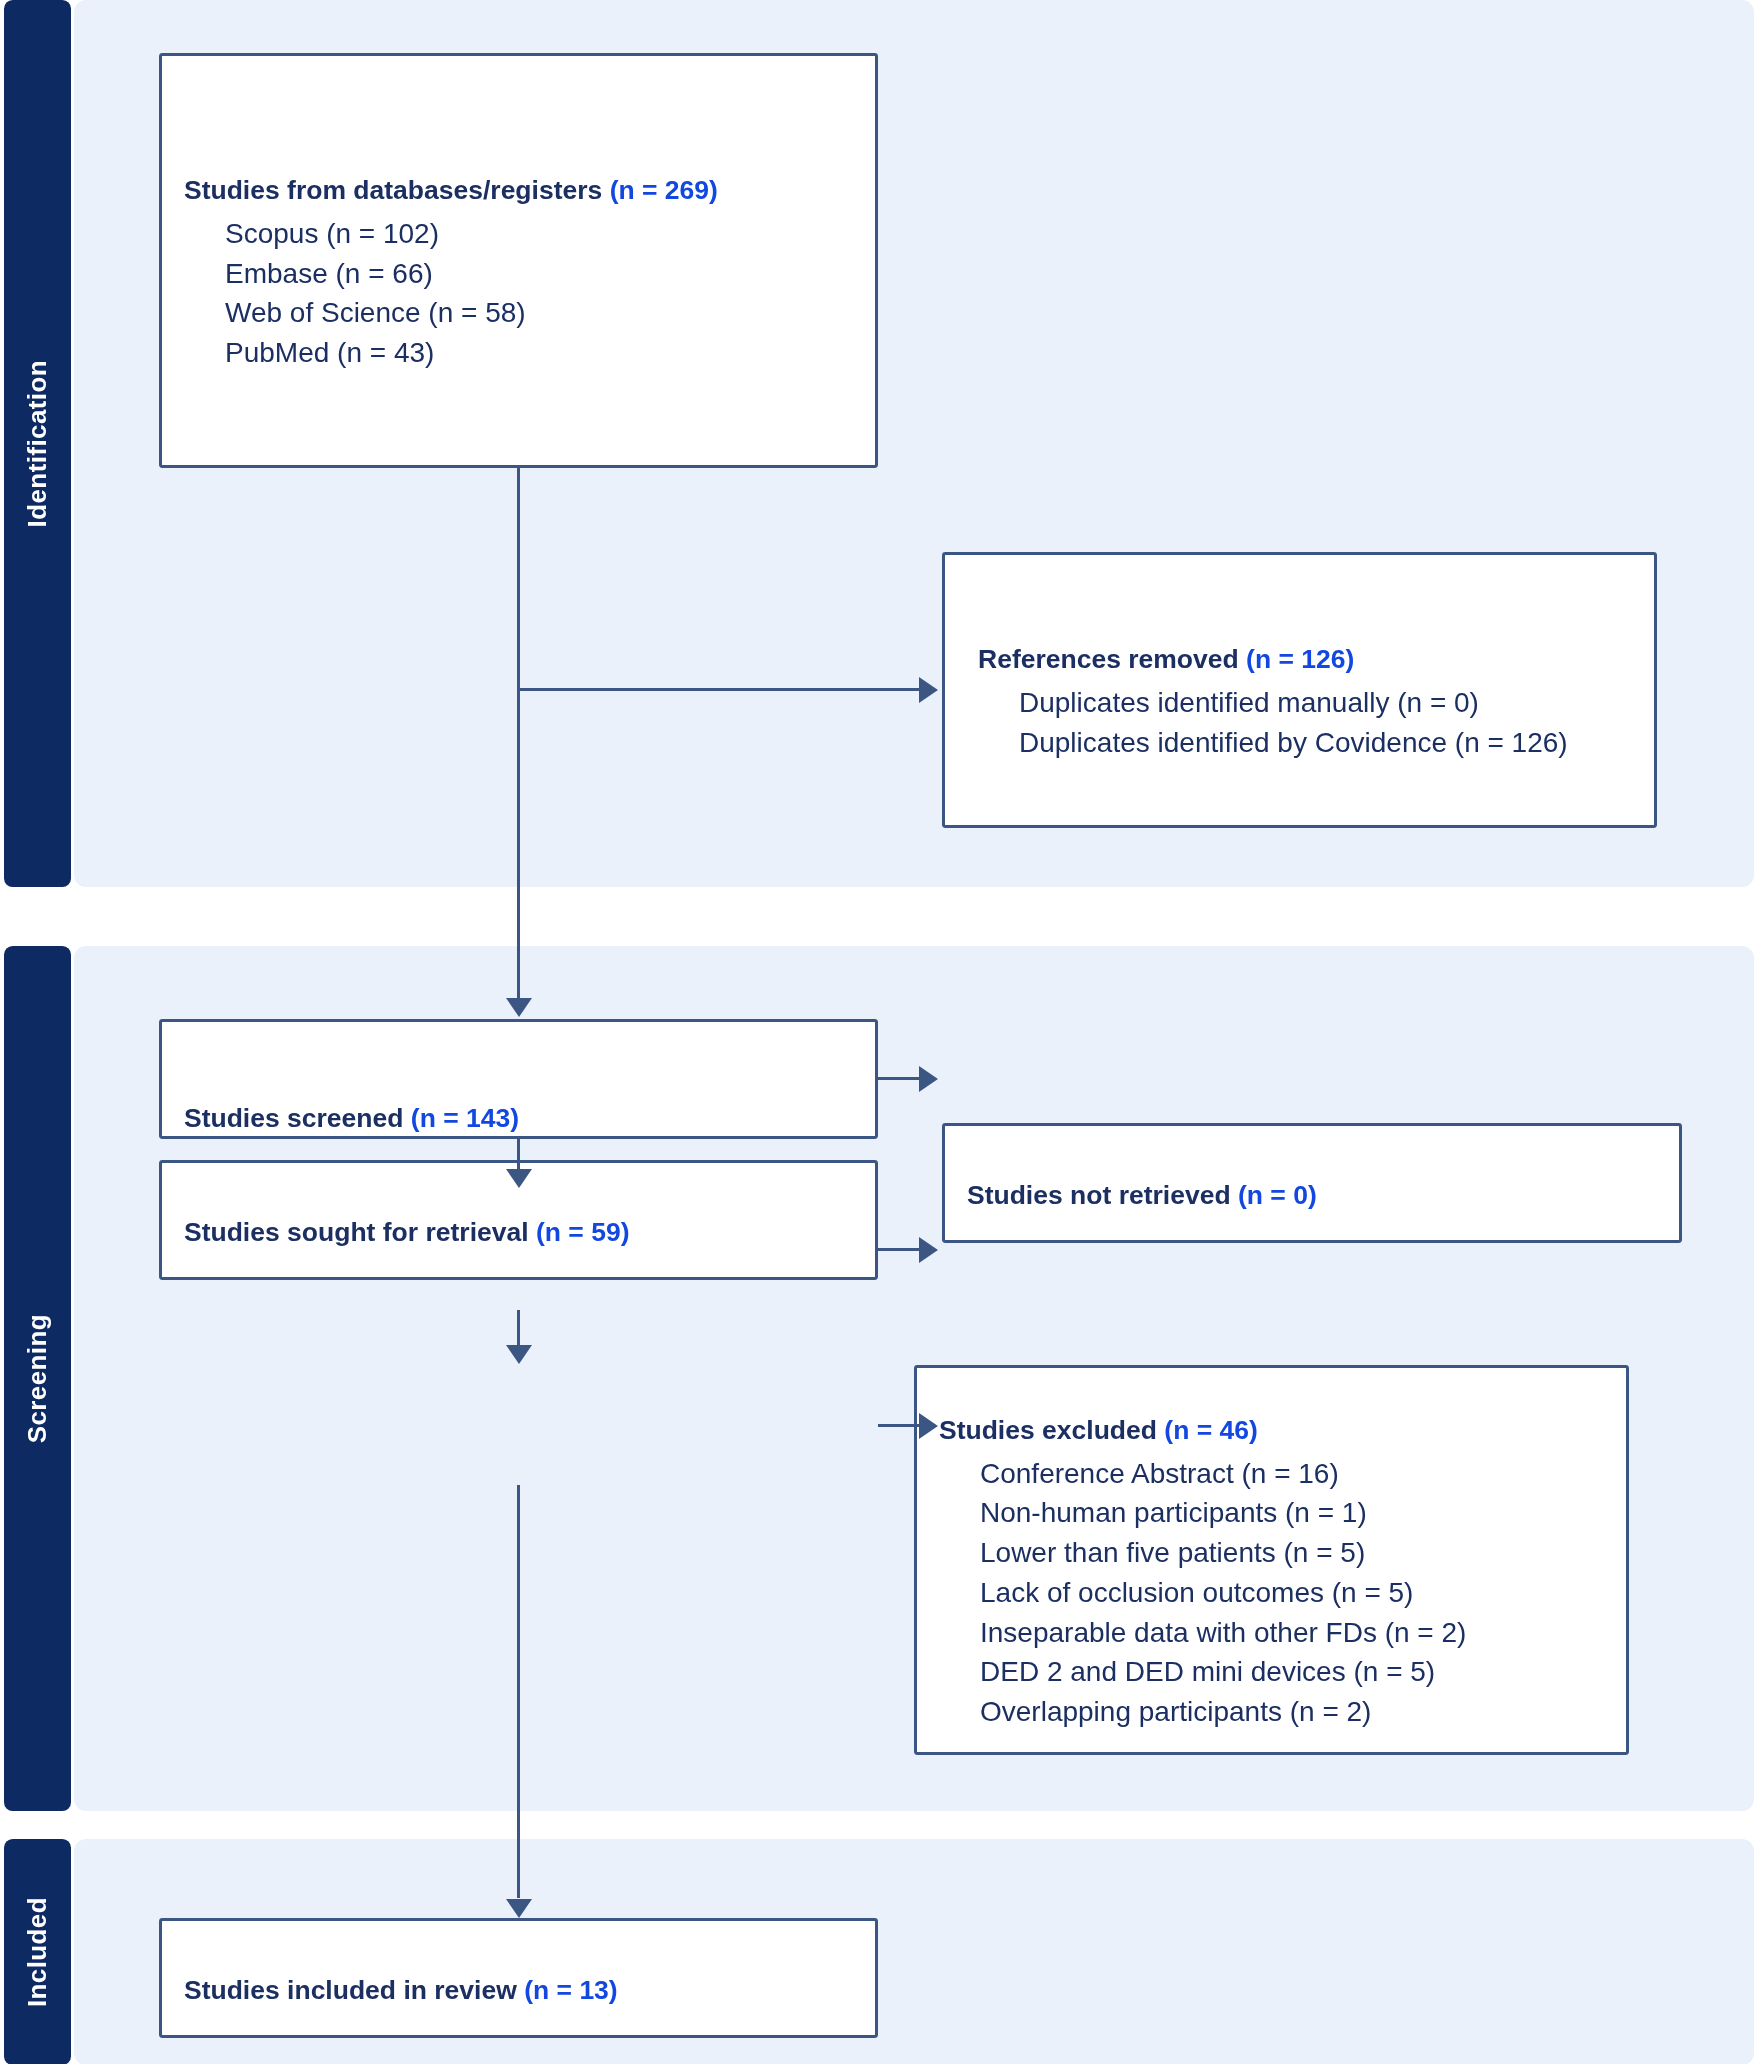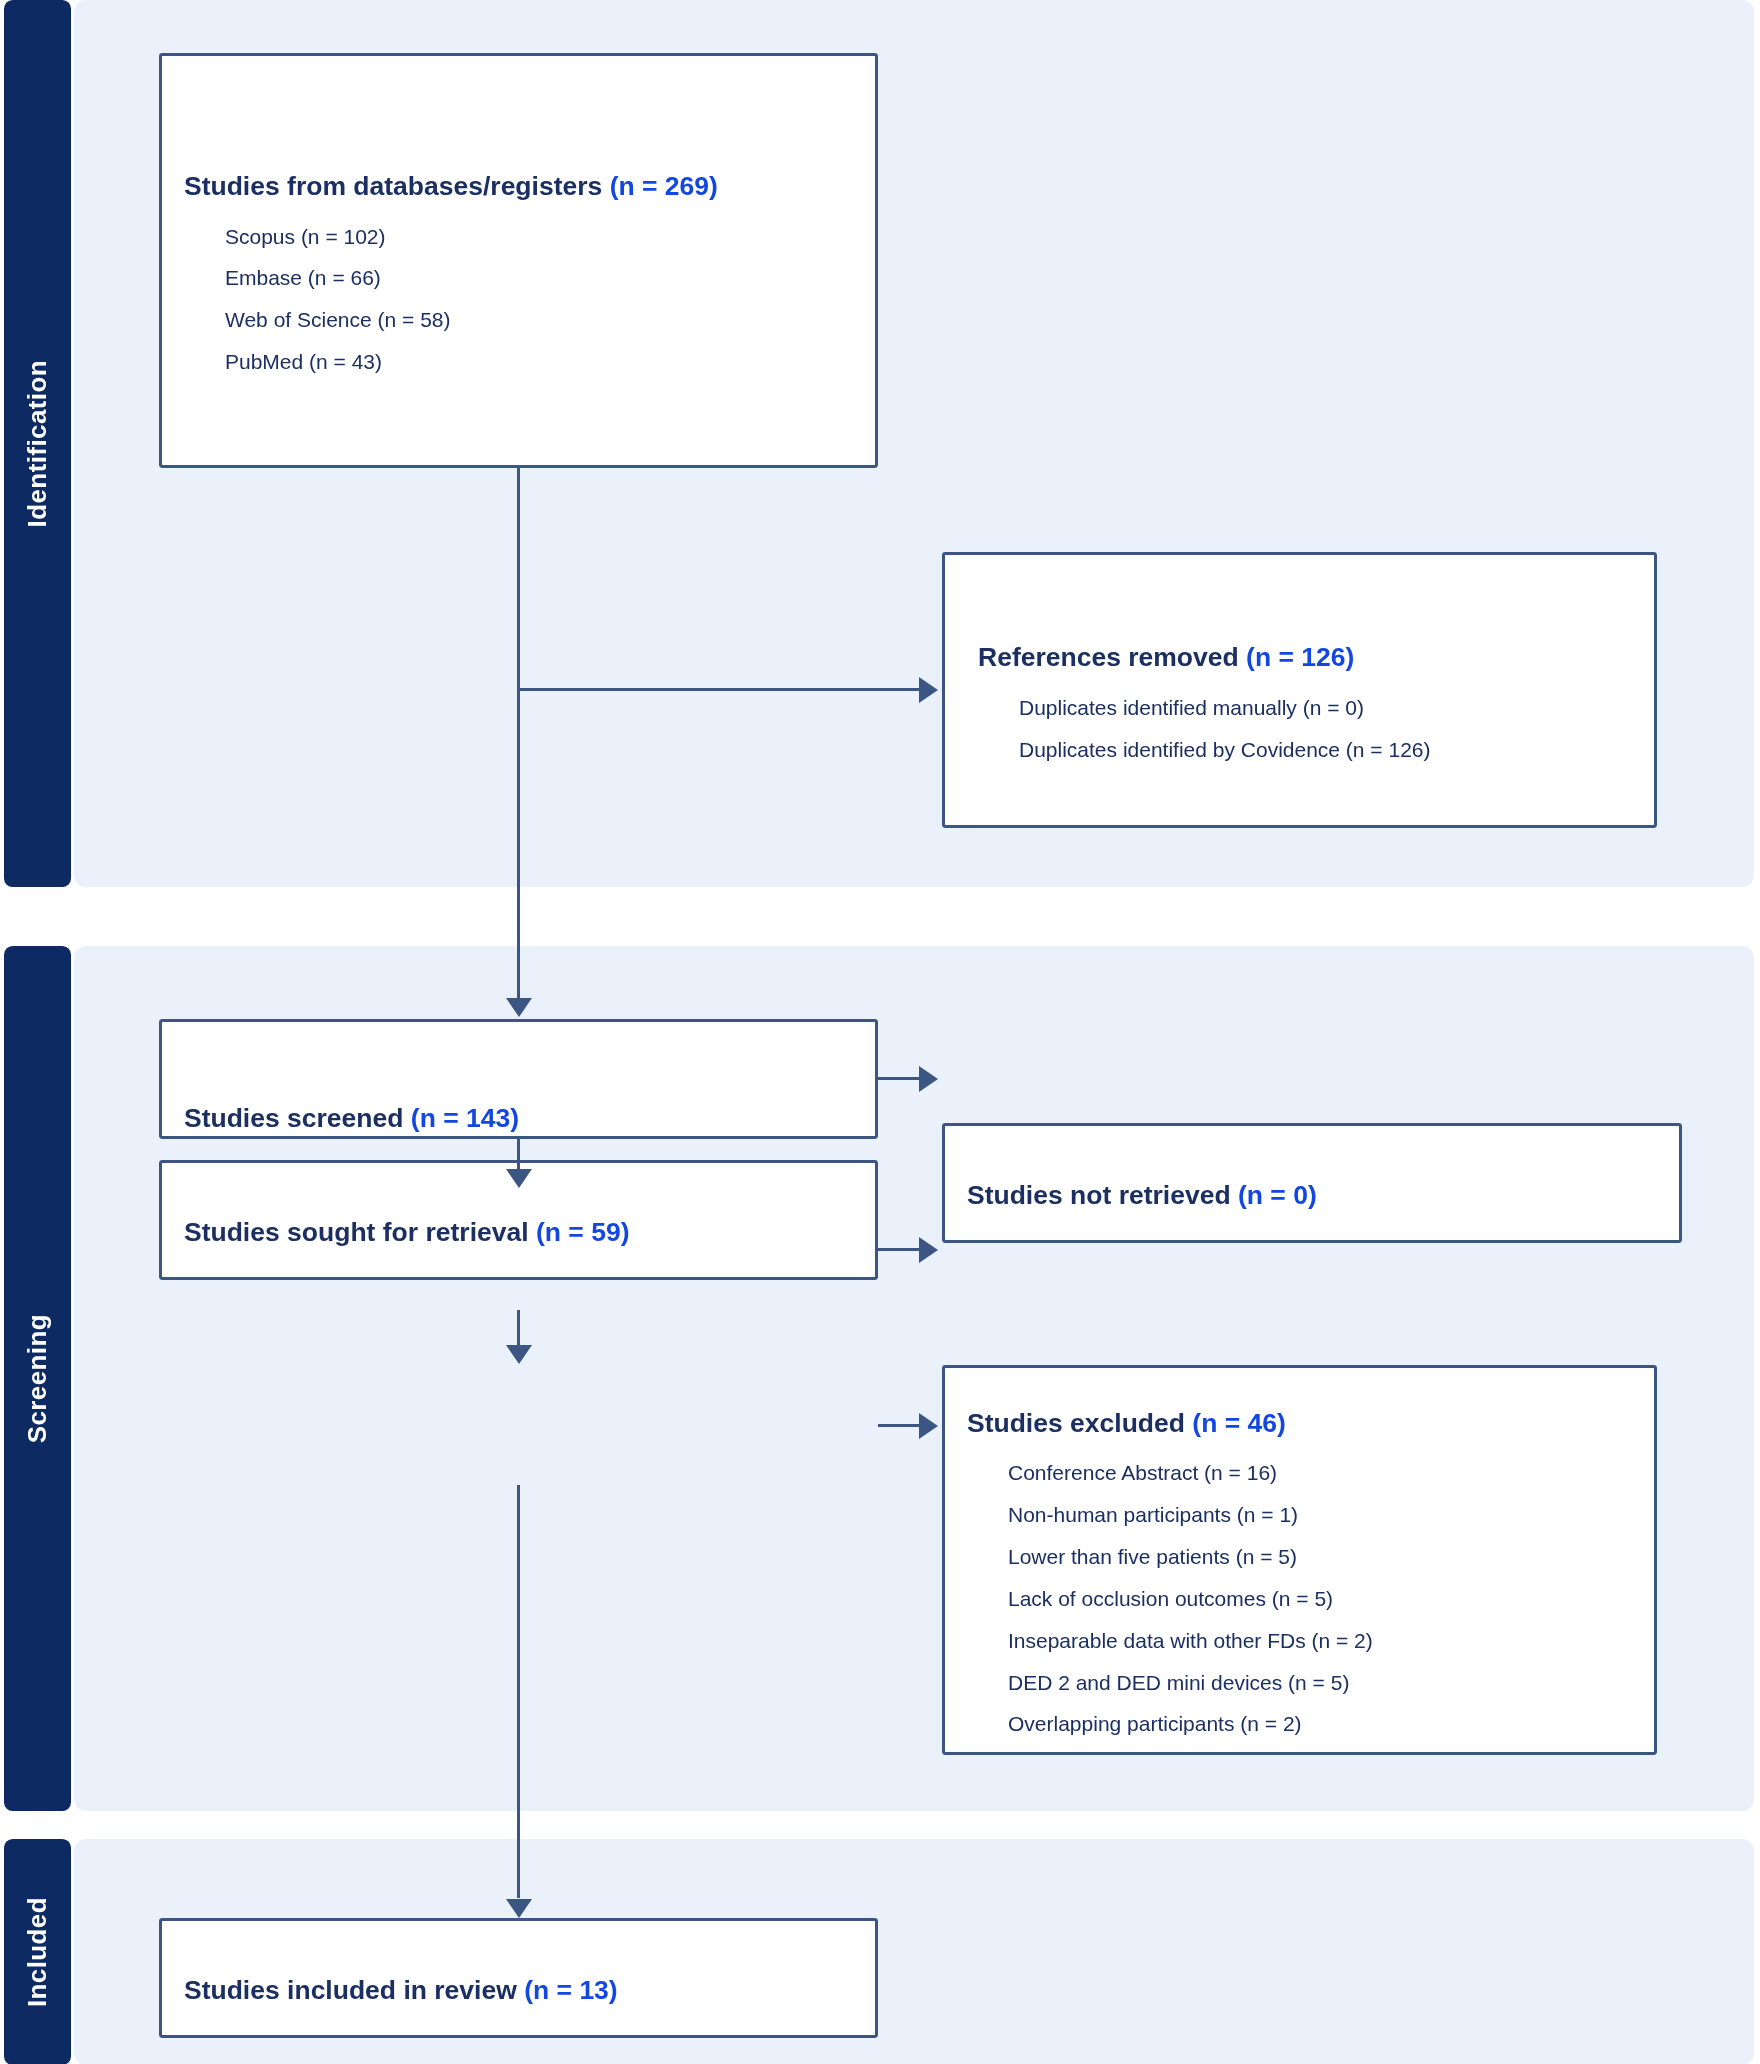--- a/index.html
+++ b/index.html
@@ -66,27 +66,26 @@
   .box-title .count {
     color: #1348e0;
     font-weight: 700;
   }
   .sub-list {
     margin: 5.1px 0 0 0;
     padding: 0;
     list-style: none;
   }
   .sub-list li {
-    font-size: 21px;
+    font-size: 28px;
     color: #1b2f62;
     font-weight: 500;
     line-height: 1.42;
     padding-left: 41px;
     white-space: nowrap;
-    margin-top: 12px;
   }
 
   
   .vline {
     position: absolute;
     width: 3.4px;
     background: #3c5684;
   }
   .hline {
     position: absolute;
@@ -157,21 +156,21 @@
     <div class="box-title">
       <span>Studies sought for retrieval </span><span class="count">(n = 59)</span>
     </div>
   </div>
   <div class="box" style="left:942px; top:1123px; width:740px; height:120px;">
     <div class="box-title">
       <span>Studies not retrieved </span><span class="count">(n = 0)</span>
     </div>
   </div>
 
-  <div class="box" style="left:942px; top:1365px; width:715px; height:390px;">
+  <div class="box" style="left:914px; top:1365px; width:715px; height:390px;">
     <div class="box-title">
       <span>Studies excluded </span><span class="count">(n = 46)</span>
     </div>
     <ul class="sub-list">
       <li>Conference Abstract (n = 16)</li>
       <li>Non-human participants (n = 1)</li>
       <li>Lower than five patients (n = 5)</li>
       <li>Lack of occlusion outcomes (n = 5)</li>
       <li>Inseparable data with other FDs (n = 2)</li>
       <li>DED 2 and DED mini devices (n = 5)</li>

